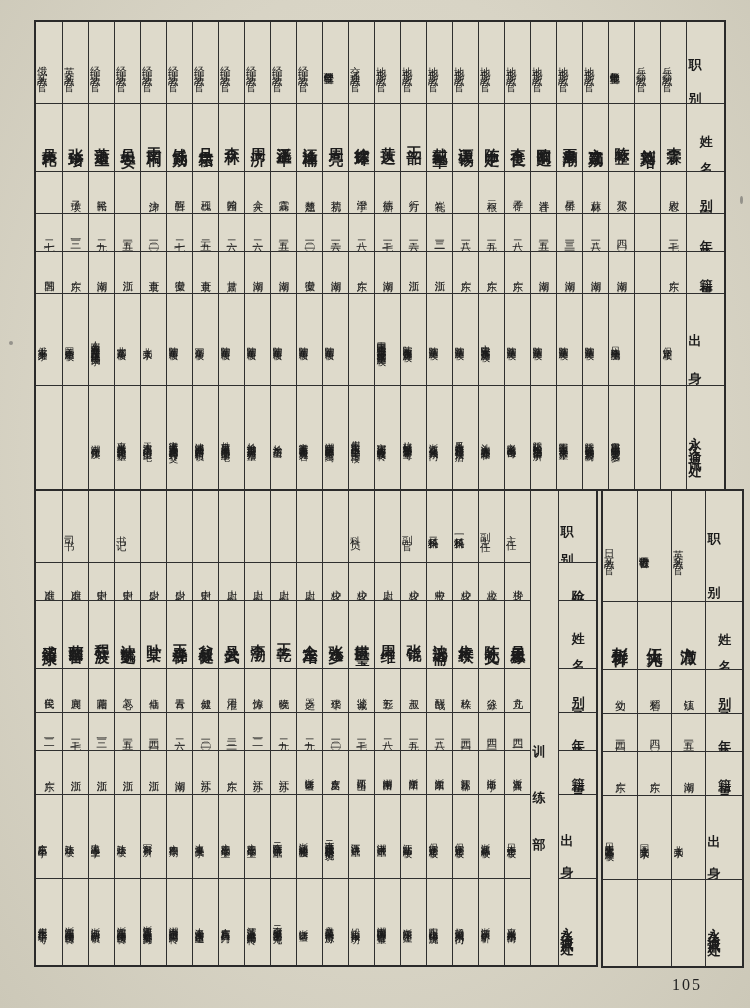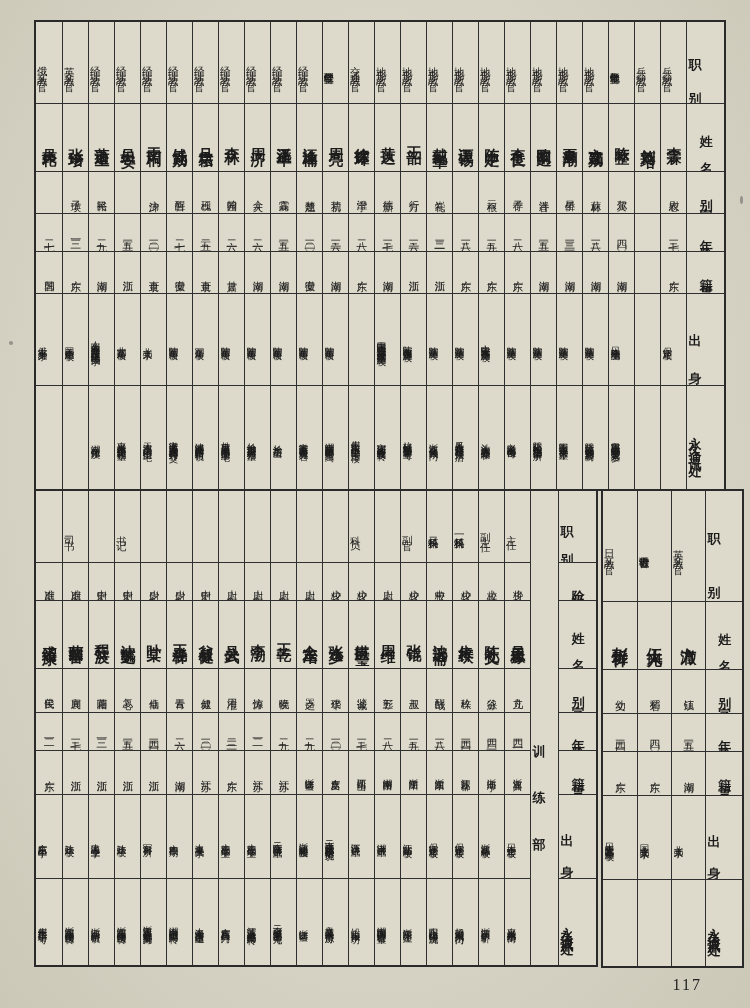--- a/index.html
+++ b/index.html
@@ -1279,16 +1279,16 @@
       </div>
       <div class="cell b-cs cs">
         <span class="t">日本大阪高等工业学校</span>
       </div>
       <div class="cell b-addr addr">
         <span class="t"></span>
       </div>
     </div>
   </div>
 
-<div id="page-num">117</div>
+<div id="page-num">105</div>
 
 <div class="speck" style="left:740px;top:196px;width:3px;height:8px;"></div>
 <div class="speck" style="left:9px;top:341px;width:4px;height:4px;"></div>
 
 </body></html>

